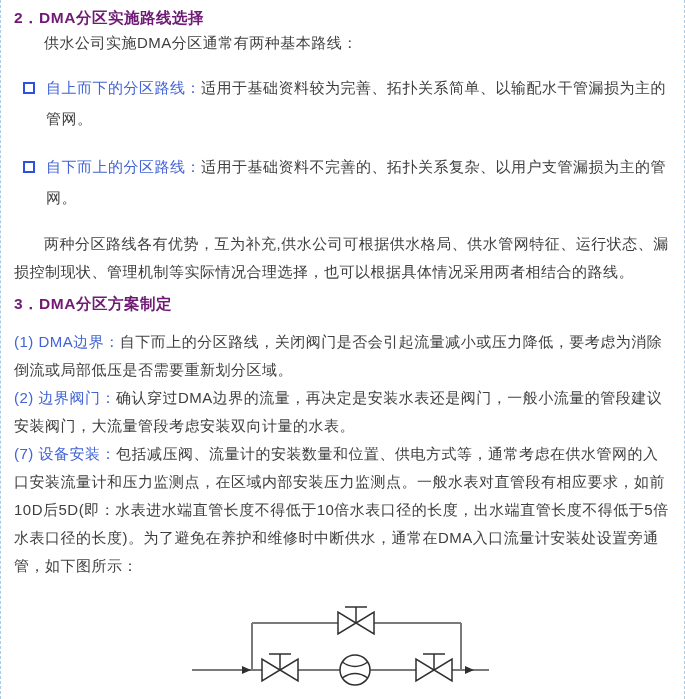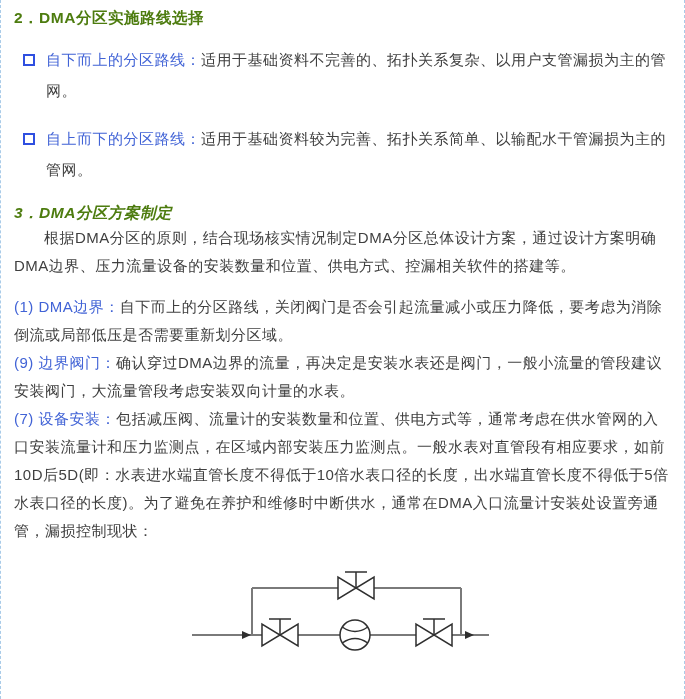--- a/index.html
+++ b/index.html
@@ -13,21 +13,21 @@
     overflow:hidden;
     font-family:"Liberation Sans","DejaVu Sans",sans-serif;
     color:#3f3f3f;
     font-size:15px;
   }
   .content{padding:0 12px 0 13px;}
   h2.sec-heading{
     margin:7px 0 0 0;
     font-size:15.5px;
     font-weight:bold;
-    color:#4d7c0f;
+    color:#701a75;
     line-height:22px;
     letter-spacing:.5px;
   }
   p.body-par{
     margin:0;
     line-height:28px;
     letter-spacing:.5px;
   }
   p.indent{text-indent:2em;}
   .intro{margin-top:8px;}
@@ -40,56 +40,57 @@
     margin:0 0 17px 0;
     line-height:31px;
     letter-spacing:.5px;
   }
   .bullet-marker{
     flex:0 0 auto;
     width:8px;height:8px;
     border:2px solid #2f4fe0;
     margin:10px 11px 0 9px;
   }
-  .sec3-heading{margin-top:43px;font-style:italic;}
+  .sec3-heading{margin-top:43px;}
   .items{margin-top:13px;}
   .diagram-wrap{margin:8px 0 0 0;}
   svg .pipe{stroke:#7a7a7a;stroke-width:2;fill:none;}
   svg .sym{stroke:#2f2f2f;stroke-width:1.5;fill:none;}
   svg .arrow{fill:#2f2f2f;stroke:none;}
 </style>
 </head>
 <body>
 
 <div class="page">
   <div class="content">
 
     <h2 class="sec-heading">2．DMA分区实施路线选择</h2>
 
+    <p class="body-par indent intro">供水公司实施DMA分区通常有两种基本路线：</p>
 
     <div class="bullet-list">
       <div class="bullet-item">
         <span class="bullet-marker"></span>
-        <span><span class="lead">自下而上的分区路线：</span><span>适用于基础资料不完善的、拓扑关系复杂、以用户支管漏损为主的管网。</span></span>
+        <span><span class="lead">自上而下的分区路线：</span><span>适用于基础资料较为完善、拓扑关系简单、以输配水干管漏损为主的管网。</span></span>
       </div>
       <div class="bullet-item">
         <span class="bullet-marker"></span>
-        <span><span class="lead">自上而下的分区路线：</span><span>适用于基础资料较为完善、拓扑关系简单、以输配水干管漏损为主的管网。</span></span>
+        <span><span class="lead">自下而上的分区路线：</span><span>适用于基础资料不完善的、拓扑关系复杂、以用户支管漏损为主的管网。</span></span>
       </div>
     </div>
 
+    <p class="body-par indent summary">两种分区路线各有优势，互为补充,供水公司可根据供水格局、供水管网特征、运行状态、漏损控制现状、管理机制等实际情况合理选择，也可以根据具体情况采用两者相结合的路线。</p>
 
     <h2 class="sec-heading sec3-heading">3．DMA分区方案制定</h2>
 
-    <p class="body-par indent intro">根据DMA分区的原则，结合现场核实情况制定DMA分区总体设计方案，通过设计方案明确DMA边界、压力流量设备的安装数量和位置、供电方式、控漏相关软件的搭建等。</p>
 
     <div class="items">
       <p class="body-par"><span class="lead">(1) DMA边界：</span><span>自下而上的分区路线，关闭阀门是否会引起流量减小或压力降低，要考虑为消除倒流或局部低压是否需要重新划分区域。</span></p>
-      <p class="body-par"><span class="lead">(9) 边界阀门：</span><span>确认穿过DMA边界的流量，再决定是安装水表还是阀门，一般小流量的管段建议安装阀门，大流量管段考虑安装双向计量的水表。</span></p>
-      <p class="body-par"><span class="lead">(7) 设备安装：</span><span>包括减压阀、流量计的安装数量和位置、供电方式等，通常考虑在供水管网的入口安装流量计和压力监测点，在区域内部安装压力监测点。一般水表对直管段有相应要求，如前10D后5D(即：水表进水端直管长度不得低于10倍水表口径的长度，出水端直管长度不得低于5倍水表口径的长度)。为了避免在养护和维修时中断供水，通常在DMA入口流量计安装处设置旁通管，漏损控制现状：</span></p>
+      <p class="body-par"><span class="lead">(2) 边界阀门：</span><span>确认穿过DMA边界的流量，再决定是安装水表还是阀门，一般小流量的管段建议安装阀门，大流量管段考虑安装双向计量的水表。</span></p>
+      <p class="body-par"><span class="lead">(7) 设备安装：</span><span>包括减压阀、流量计的安装数量和位置、供电方式等，通常考虑在供水管网的入口安装流量计和压力监测点，在区域内部安装压力监测点。一般水表对直管段有相应要求，如前10D后5D(即：水表进水端直管长度不得低于10倍水表口径的长度，出水端直管长度不得低于5倍水表口径的长度)。为了避免在养护和维修时中断供水，通常在DMA入口流量计安装处设置旁通管，如下图所示：</span></p>
     </div>
 
     <div class="diagram-wrap">
       <svg width="685" height="114" viewBox="0 0 685 114">
 
         <line class="pipe" x1="178" y1="82" x2="238" y2="82"></line>
         <polygon class="arrow" points="228,78 237,82 228,86"></polygon>
 
         <line class="pipe" x1="238" y1="82" x2="238" y2="35"></line>
 

